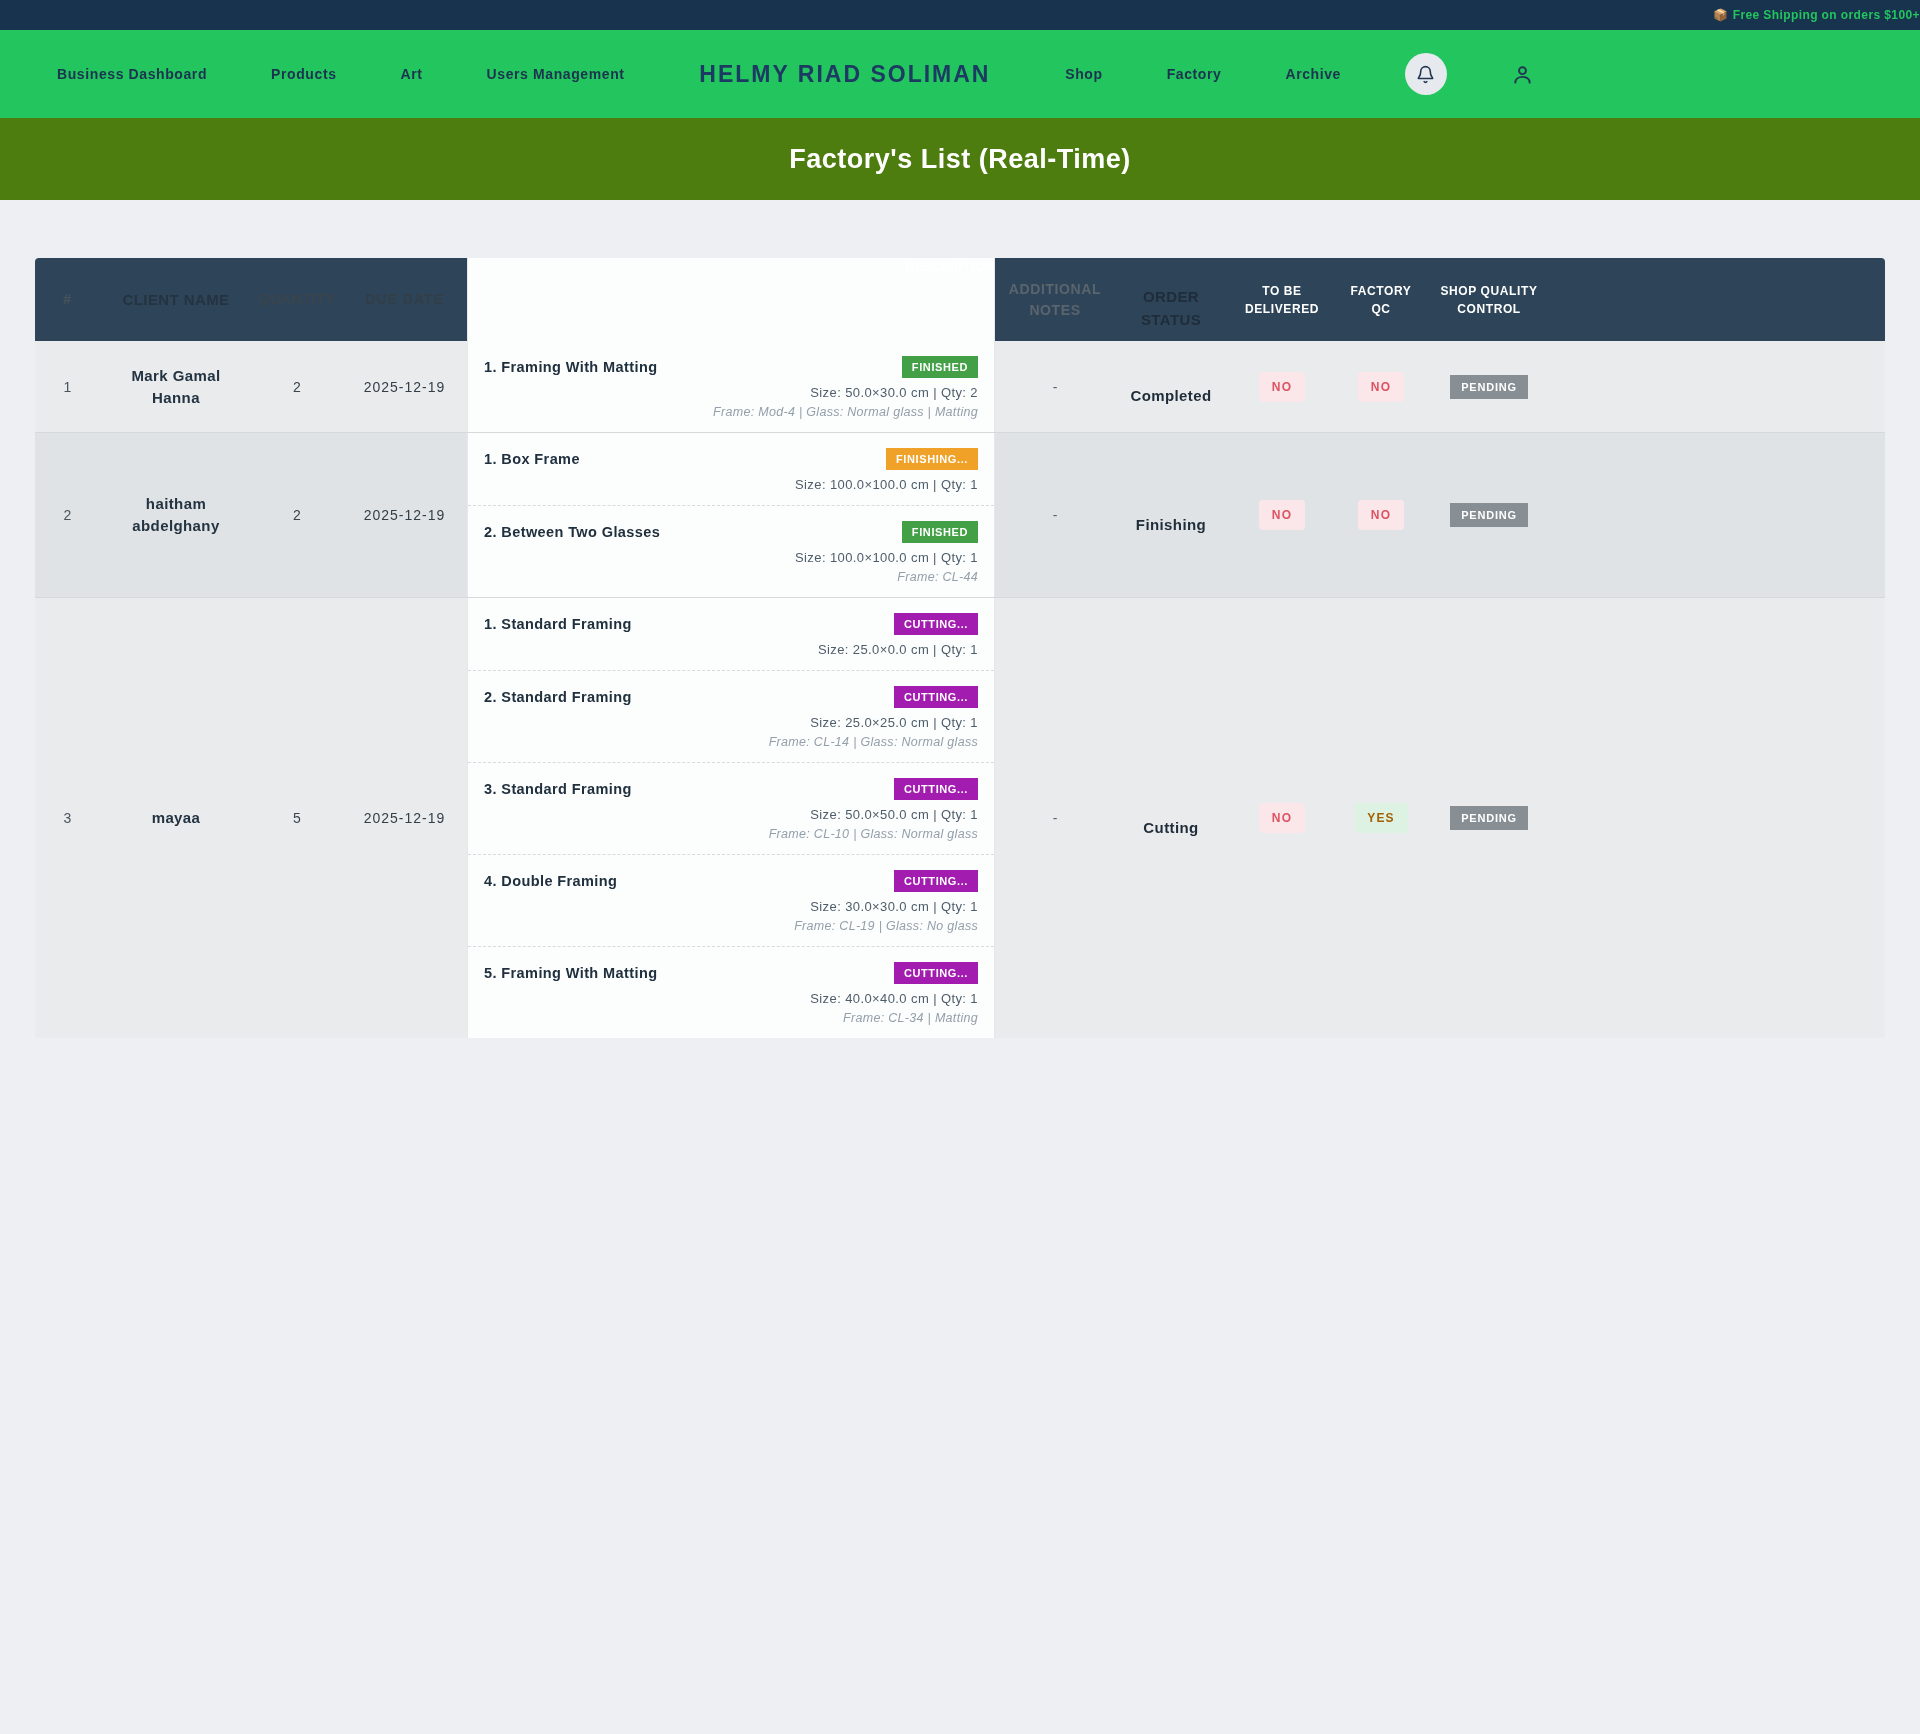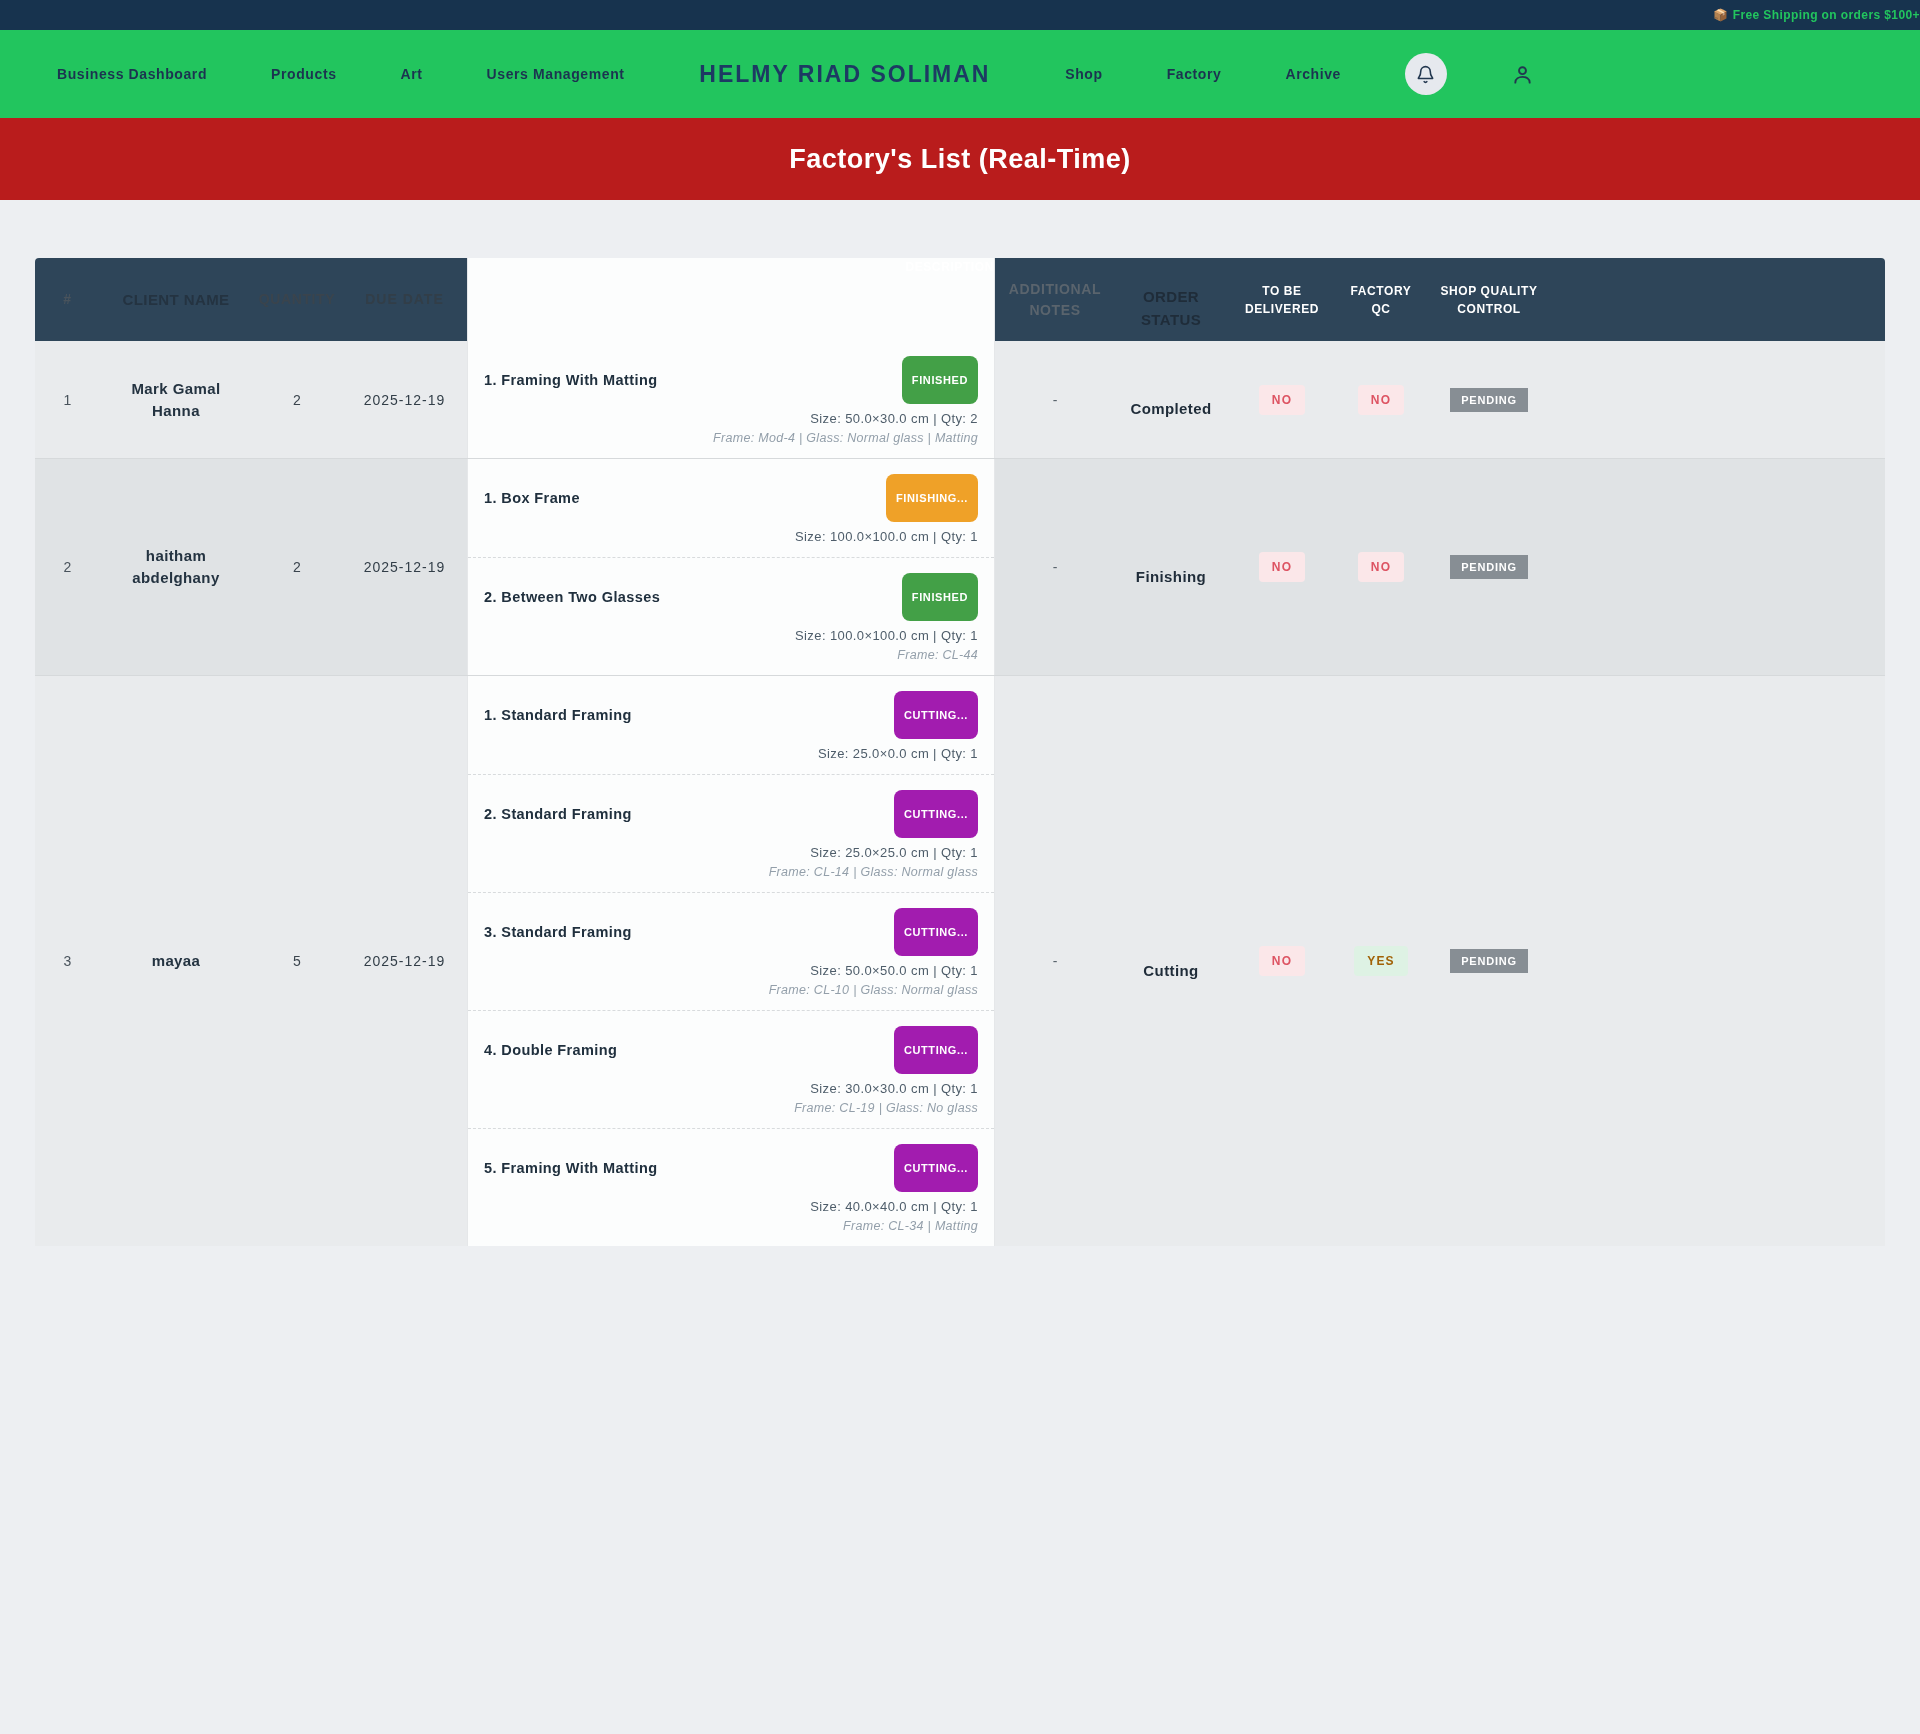--- a/index.html
+++ b/index.html
@@ -27,21 +27,21 @@
     letter-spacing:.6px; cursor:pointer; white-space:nowrap;
   }
   .logo { font-size:23px; font-weight:bold; color:#1d3a63; letter-spacing:2px; white-space:nowrap; }
   .bell-wrap {
     width:42px; height:42px; border-radius:50%; background:#e6e9ee;
     display:flex; align-items:center; justify-content:center; cursor:pointer;
   }
   .user-wrap { display:flex; align-items:center; justify-content:center; cursor:pointer; }
   
   .band {
-    height:82px; background:#b91c1c;
+    height:82px; background:#4d7c0f;
     display:flex; align-items:center; justify-content:center;
   }
   .band-title { color:#fff; font-size:27px; font-weight:bold; letter-spacing:.5px; }
   
   .table-wrap { margin:58px 35px 0; }
   .thead {
     display:flex; background:#2e4559; min-height:82px;
     border-radius:4px 4px 0 0;
   }
   .hcell {
@@ -71,21 +71,21 @@
   .col-qc     { width:88px; }
   .col-shopqc { width:128px; }
   .col-spacer { flex:1; }
   
   .ditem { padding:15px 16px 13px; }
   .ditem + .ditem { border-top:1px dashed #d8dbdd; }
   .ditem-head { display:flex; align-items:center; justify-content:space-between; gap:10px; }
   .ditem-title { font-weight:bold; color:#20303e; font-size:14.5px; letter-spacing:.4px; }
   .status-badge {
     color:#fff; font-size:11px; font-weight:bold; letter-spacing:.6px;
-    padding:18px 10px; border-radius:8px; white-space:nowrap;margin-left:27px;
+    padding:5px 10px; border-radius:0; white-space:nowrap;margin-left:27px;
   }
   .b-finished  { background:#43a047; }
   .b-finishing { background:#efa128; }
   .b-cutting   { background:#a21caf; }
   .ditem-size  { margin-top:7px; font-size:13px; color:#4e5d6a; letter-spacing:.4px; }
   .ditem-frame { margin-top:5px; font-size:12.5px; color:#939faa; font-style:italic; letter-spacing:.3px; }
   
   .pill {
     font-size:12px; font-weight:bold; letter-spacing:1.2px;
     padding:8px 13px; border-radius:4px; cursor:pointer; white-space:nowrap;

